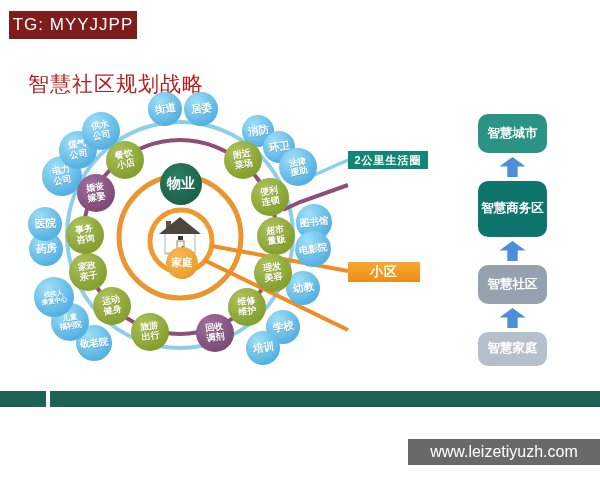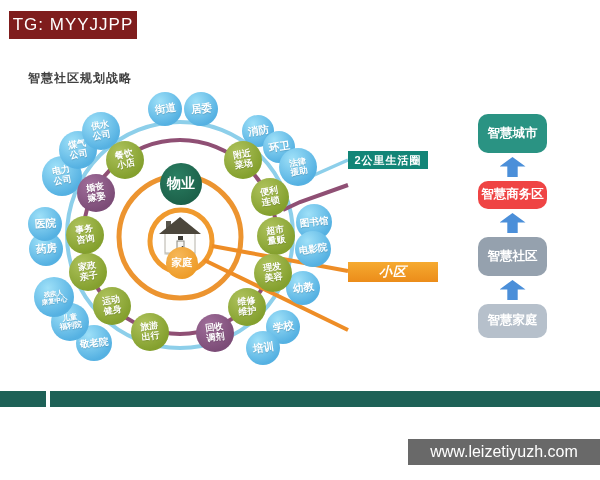--- a/index.html
+++ b/index.html
@@ -2,21 +2,21 @@
 <html><head>
 <meta charset="utf-8">
 <style>
   html,body{margin:0;padding:0;background:#fff;}
   .stage{position:relative;width:600px;height:480px;background:#ffffff;overflow:hidden;
          font-family:"Liberation Sans","DejaVu Sans",sans-serif;}
 
   .tg-badge{position:absolute;left:9px;top:11px;width:128px;height:28px;background:#7f1d1d;
             color:#fff;font-size:17px;display:flex;align-items:center;justify-content:center;
             letter-spacing:1px;}
-  .main-title{position:absolute;left:28px;top:70px;font-size:12px;font-weight:bold;color:#404040;
+  .main-title{position:absolute;left:28px;top:70px;font-size:21px;font-weight:normal;color:#b91c1c;
               letter-spacing:1px;}
 
   .overlay{position:absolute;left:0;top:0;z-index:1;pointer-events:none;}
 
   .bubble{position:absolute;border-radius:50%;color:#fff;font-weight:bold;z-index:3;
           display:flex;align-items:center;justify-content:center;text-align:center;line-height:1.1;
           text-shadow:0 1px 1px rgba(0,0,0,.15);}
   .bubble.blue{background:radial-gradient(circle at 35% 28%,#9ee0f8,#55b1e2 72%);}
   .bubble.green{background:radial-gradient(circle at 35% 28%,#aec25c,#84a02e 72%);}
   .bubble.purple{background:radial-gradient(circle at 35% 28%,#a06e9a,#7c4c77 72%);}
@@ -27,22 +27,22 @@
                  color:#fff;font-size:14px;font-weight:bold;display:flex;align-items:center;justify-content:center;}
   .family-circle{position:absolute;left:166px;top:247px;width:32px;height:32px;border-radius:50%;
                  background:radial-gradient(circle at 38% 30%,#f6b85a,#ee9c28 75%);z-index:6;
                  color:#fff;font-size:10.5px;font-weight:bold;display:flex;align-items:center;justify-content:center;}
   .house{position:absolute;left:158px;top:214px;z-index:5;}
 
   .callout{position:absolute;color:#fff;font-weight:bold;display:flex;align-items:center;
            justify-content:center;z-index:4;letter-spacing:1px;}
   .callout-2km{left:348px;top:151px;width:80px;height:18px;background:#128577;font-size:11px;}
   .callout-500m{left:348px;top:176px;width:80px;height:18px;background:#8b3a63;font-size:11px;}
-  .callout-community{left:348px;top:262px;width:90px;height:20px;font-size:13px;
-                     background:linear-gradient(#f6aa30,#ec8c1a);font-style:italic;}
+  .callout-community{left:348px;top:262px;width:72px;height:20px;font-size:13px;
+                     background:linear-gradient(#f6aa30,#ec8c1a);}
   .callout-room{left:348px;top:321px;width:90px;height:20px;font-size:13px;
                 background:linear-gradient(#f6aa30,#ec8c1a);}
 
   .panorama{position:absolute;left:166px;top:355px;width:118px;height:24px;z-index:4;
             background:linear-gradient(#2f96d8,#1166b2);border-bottom:2px solid #7fc4ee;
             border-radius:2px;color:#fff;font-size:13.5px;font-weight:bold;letter-spacing:2px;
             display:flex;align-items:center;justify-content:center;}
 
   .hier{position:absolute;left:478px;top:114px;width:69px;z-index:4;}
   .hier-box{width:69px;color:#fff;font-size:12.5px;font-weight:bold;display:flex;align-items:center;
@@ -261,21 +261,21 @@
 
   <div class="family-circle">家庭</div>
 
   <div class="callout callout-2km">2公里生活圈</div>
   <div class="callout callout-community">小区</div>
 
 
   <div class="hier">
       <div class="hier-box" style="background: rgb(42, 147, 131); height: 39px;">智慧城市</div>
       <div class="up-arrow"></div>
-      <div class="hier-box" style="background: #ef4444; height: 28px;">智慧商务区</div>
+      <div class="hier-box" style="background: #0f766e; height: 56px;">智慧商务区</div>
       <div class="up-arrow"></div>
       <div class="hier-box" style="background: rgb(149, 161, 174); height: 39px;">智慧社区</div>
       <div class="up-arrow"></div>
       <div class="hier-box" style="background: rgb(182, 192, 203); height: 34px;">智慧家庭</div>
     </div>
 
   <div class="bottom-bar"></div>
   <div class="bottom-notch"></div>
 
   <div class="watermark">www.leizetiyuzh.com</div>

